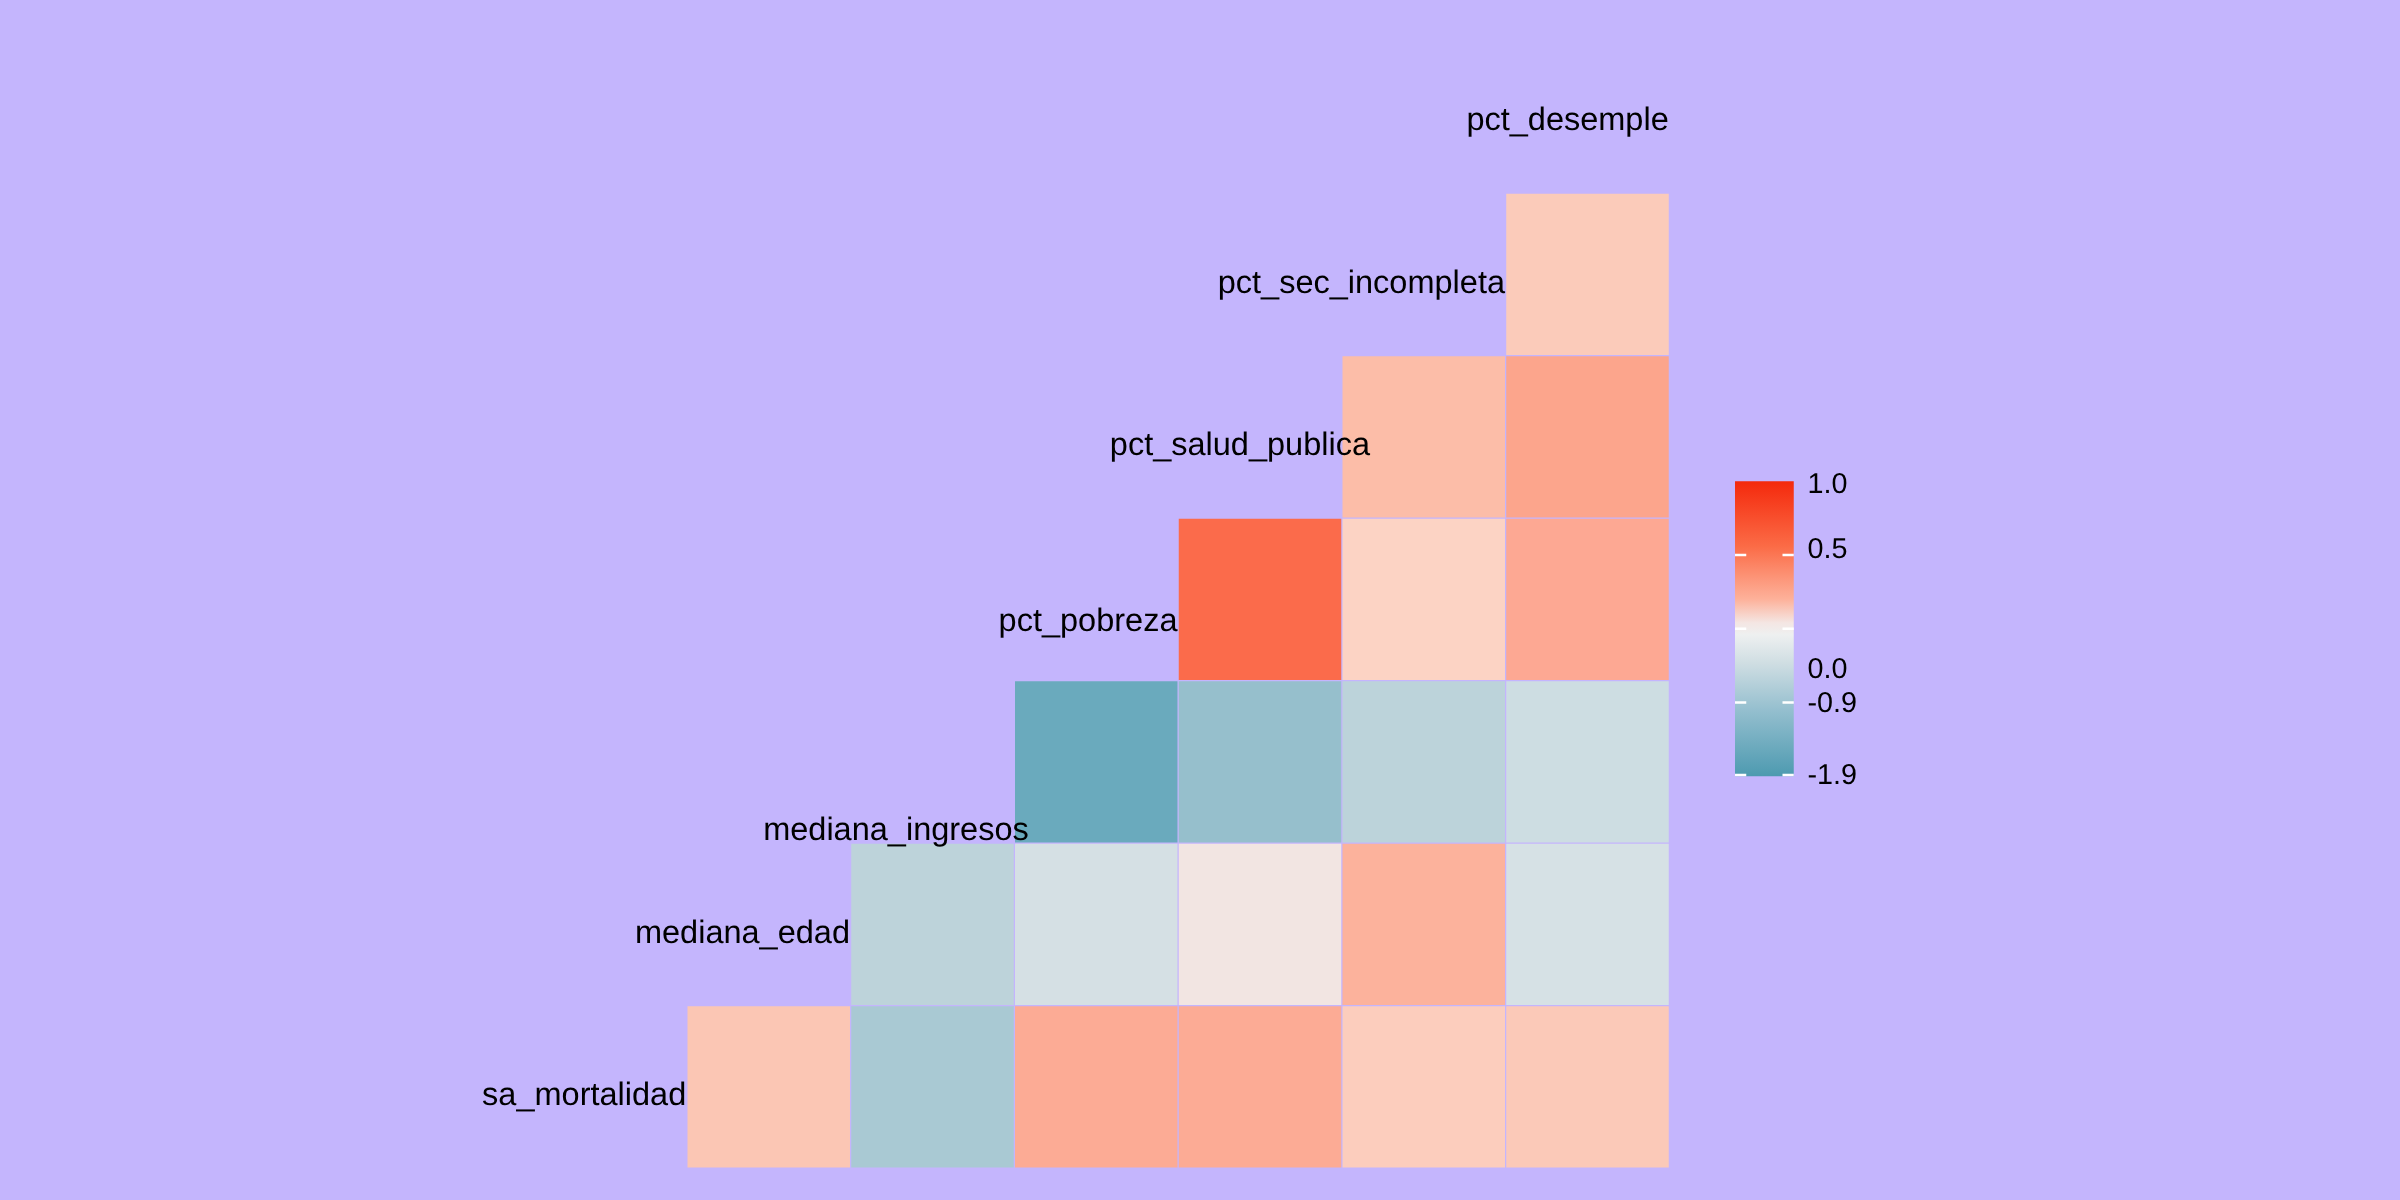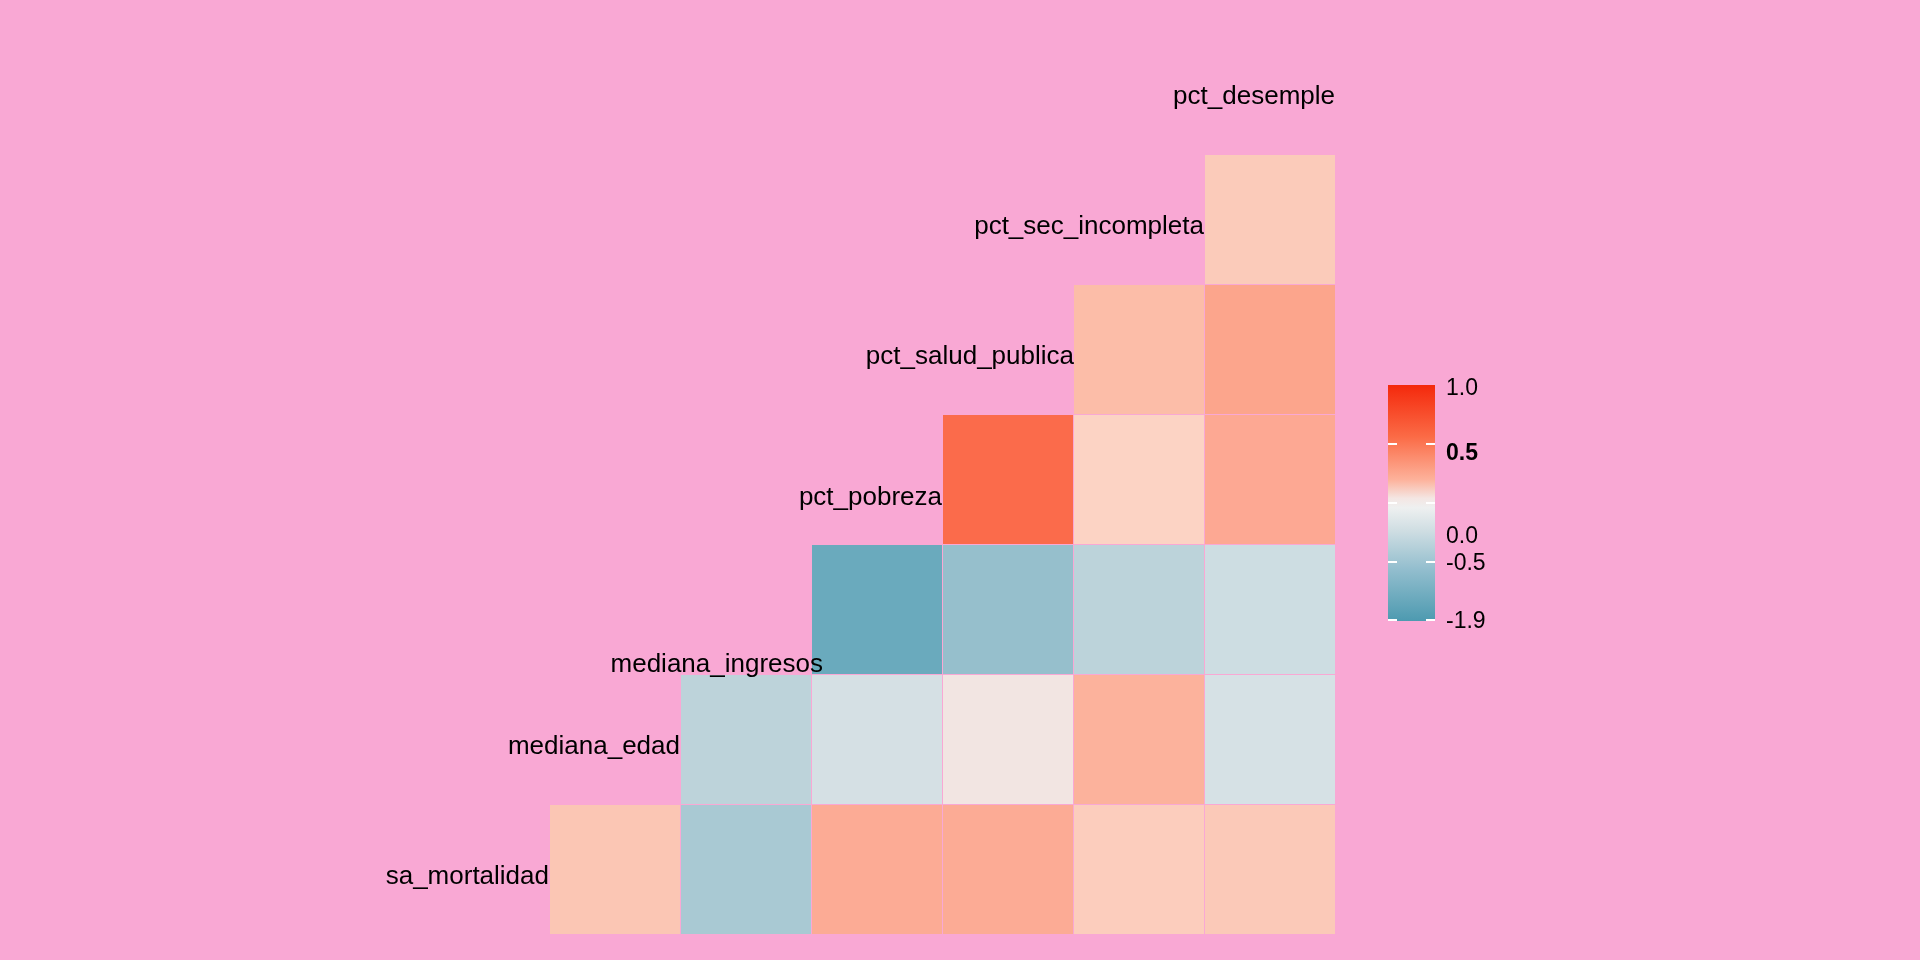--- a/index.html
+++ b/index.html
@@ -11,21 +11,21 @@
     width: 1920px;
     height: 960px;
     overflow: hidden;
     font-family: "Liberation Sans", sans-serif;
   }
 
   #plot-root {
     position: relative;
     width: 1920px;
     height: 960px;
-    background: #f9a8d4;
+    background: #c4b5fd;
   }
 
   
   #panel {
     position: absolute;
     left: 0px;
     top: 0px;
     width: 1338px;
     height: 960px;
     overflow: hidden;
@@ -123,21 +123,21 @@
     <div class="corr-cell" style="left:681px; top:805px; width:130px; height:129px; background:#a9c9d3;"></div>
     <div class="corr-cell" style="left:812px; top:805px; width:130px; height:129px; background:#fcab95;"></div>
     <div class="corr-cell" style="left:943px; top:805px; width:130px; height:129px; background:#fcab95;"></div>
     <div class="corr-cell" style="left:1074px; top:805px; width:130px; height:129px; background:#fccdbd;"></div>
     <div class="corr-cell" style="left:1205px; top:805px; width:130px; height:129px; background:#fbc9b8;"></div>
 
     <div class="cell-label" style="left:805px; top:95px; width:530px;">pct_desemple</div>
 
     <div class="cell-label" style="left:674px; top:225px; width:530px;">pct_sec_incompleta</div>
 
-    <div class="cell-label" style="left:544px; top:355px; width:530px;">pct_salud_publica</div>
+    <div class="cell-label" style="left:566px; top:355px; width:530px;">pct_salud_publica</div>
 
     <div class="cell-label" style="left:412px; top:485px; width:530px;margin-top:11px;">pct_pobreza</div>
 
     <div class="cell-label" style="left:293px; top:615px; width:530px;margin-top:48px;">mediana_ingresos</div>
 
     <div class="cell-label" style="left:150px; top:745px; width:530px;">mediana_edad</div>
 
     <div class="cell-label" style="left:19px; top:875px; width:530px;">sa_mortalidad</div>
 
   </div>
@@ -149,20 +149,20 @@
     <div class="legend-tick left" style="top:65px;"></div>
     <div class="legend-tick right" style="top:65px;"></div>
     <div class="legend-tick left" style="top:124px;"></div>
     <div class="legend-tick right" style="top:124px;"></div>
     <div class="legend-tick left" style="top:183px;"></div>
     <div class="legend-tick right" style="top:183px;"></div>
     <div class="legend-tick left" style="top:241px;"></div>
     <div class="legend-tick right" style="top:241px;"></div>
 
     <div class="legend-label" style="top:9px;">1.0</div>
-    <div class="legend-label" style="top:74px;font-weight:bold;">0.5</div>
+    <div class="legend-label" style="top:61px;">0.5</div>
     <div class="legend-label" style="top:125px;margin-top:32px;">0.0</div>
-    <div class="legend-label" style="top:184px;">-0.5</div>
+    <div class="legend-label" style="top:184px;">-0.9</div>
     <div class="legend-label" style="top:242px;">-1.9</div>
 
   </div>
 
 </div>
 
 </body></html>

